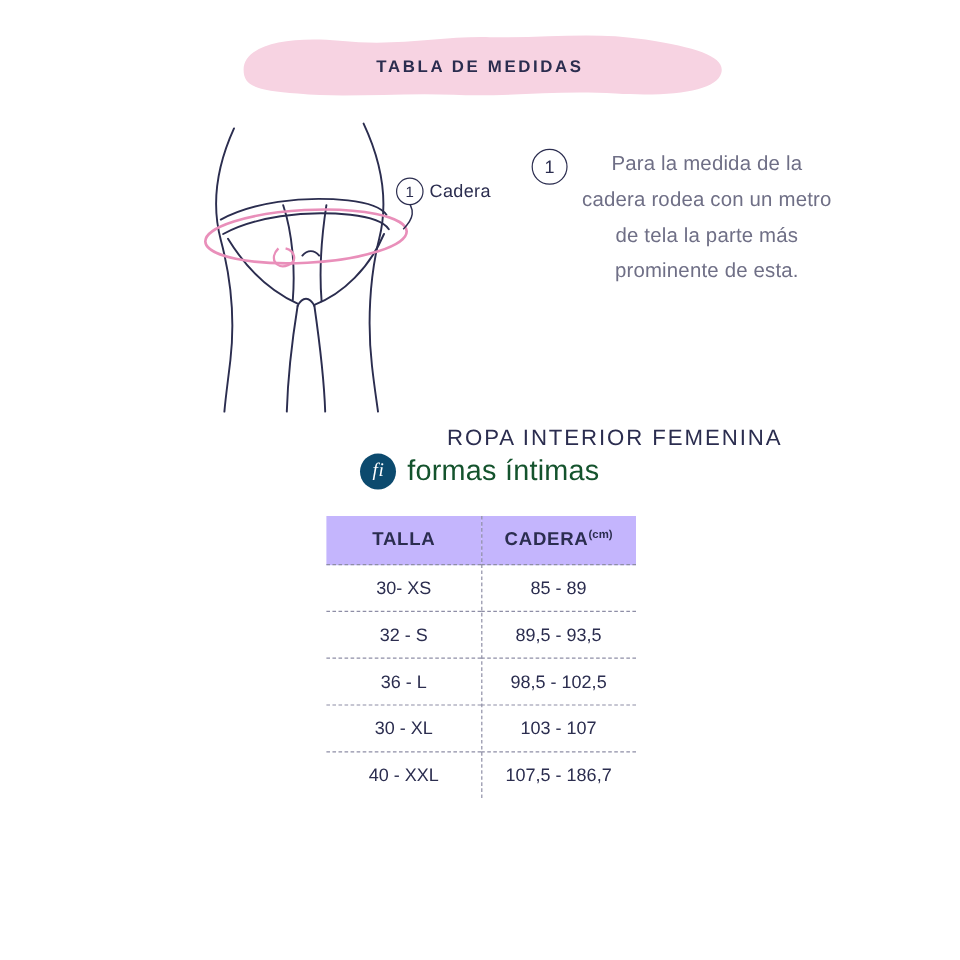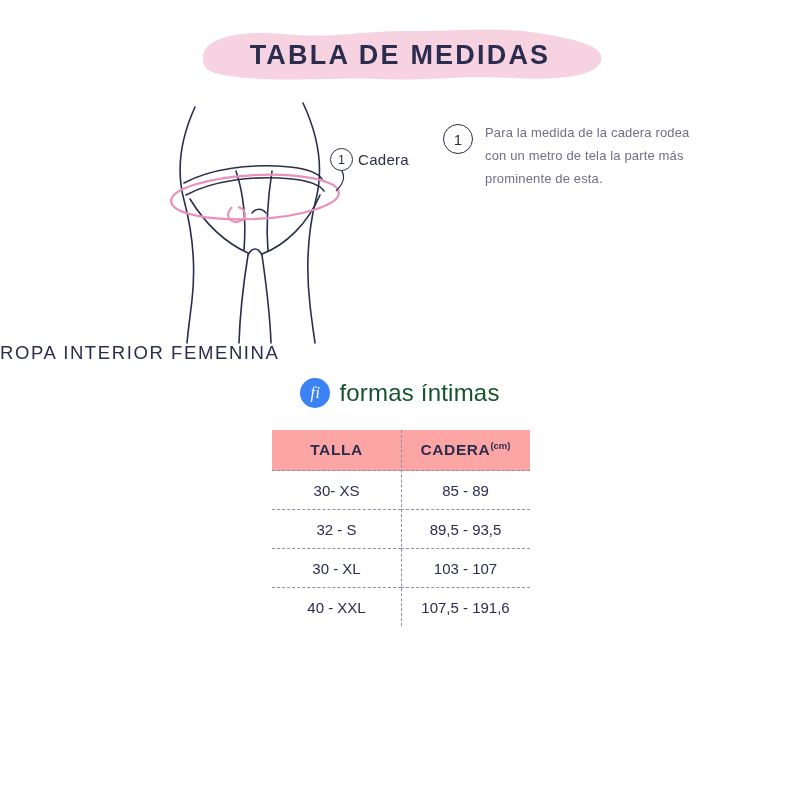--- a/index.html
+++ b/index.html
@@ -33,21 +33,21 @@
   .title-banner .blob {
     position: absolute;
     inset: 0;
   }
   .title-banner .title-text {
     position: absolute;
     inset: 0;
     display: flex;
     align-items: center;
     justify-content: center;
-    font-size: 27px;
+    font-size: 14px;
     font-weight: bold;
     letter-spacing: 2.2px;
     color: #2b2d4f;
     z-index: 2;
   }
 
   
   .illustration {
     position: absolute;
     left: 140px;
@@ -96,54 +96,55 @@
   }
   .note .circle-num.big {
     width: 30px;
     height: 30px;
     min-width: 30px;
     font-size: 15px;
     border-width: 1.8px;
     margin-top: 2px;
   }
   .note .note-text {
-    font-size: 13px;
+    font-size: 17px;
     line-height: 1.75;
     color: #6f6f86;
     letter-spacing: 0.15px;
+    text-align: center;
   }
 
   
   .section-heading {
     position: absolute;
     left: 0;
-    top: 342px;
+    top: 354px;
     width: 652px;
-    text-align: left;
+    text-align: right;
     font-size: 18.5px;
     letter-spacing: 1.6px;
     color: #2b2d4f;
   }
 
   
   .brand {
     position: absolute;
     left: 0;
     top: 378px;
     width: 800px;
     display: flex;
     align-items: center;
     justify-content: center;
     gap: 9px;
   }
   .brand .mark {
     width: 30px;
     height: 30px;
     border-radius: 50%;
-    background: #3b82f6;
+    background: #0c4a6e;
     display: flex;
     align-items: center;
     justify-content: center;
     color: #ffffff;
     font-size: 16px;
     font-family: "Liberation Serif", serif;
     font-style: italic;
     letter-spacing: 0.5px;
   }
   .brand .brand-name {
@@ -173,21 +174,21 @@
     height: 38px;
     vertical-align: middle;
   }
   table.size-table thead th {
     font-size: 15.5px;
     font-weight: bold;
     letter-spacing: 0.6px;
     height: 40px;
   }
   table.size-table thead tr {
-    background: #fca5a5;
+    background: #c4b5fd;
   }
   table.size-table tbody tr td {
     border-top: 1.5px dashed #8e8ea6;
   }
   .unit {
     font-size: 9.5px;
     font-weight: bold;
     vertical-align: super;
     letter-spacing: 0;
   }
@@ -287,25 +288,29 @@
       <tbody>
         <tr>
           <td>30-  XS</td>
           <td>85 - 89</td>
         </tr>
         <tr>
           <td>32 - S</td>
           <td>89,5 - 93,5</td>
         </tr>
         <tr>
+          <td>36 - L</td>
+          <td>98,5 - 102,5</td>
+        </tr>
+        <tr>
           <td>30 - XL</td>
           <td>103 - 107</td>
         </tr>
         <tr>
           <td>40 - XXL</td>
-          <td>107,5 - 191,6</td>
+          <td>107,5 - 186,7</td>
         </tr>
       </tbody>
     </table>
     <div class="vdiv"></div>
   </div>
 
 </div>
 
 </body></html>

